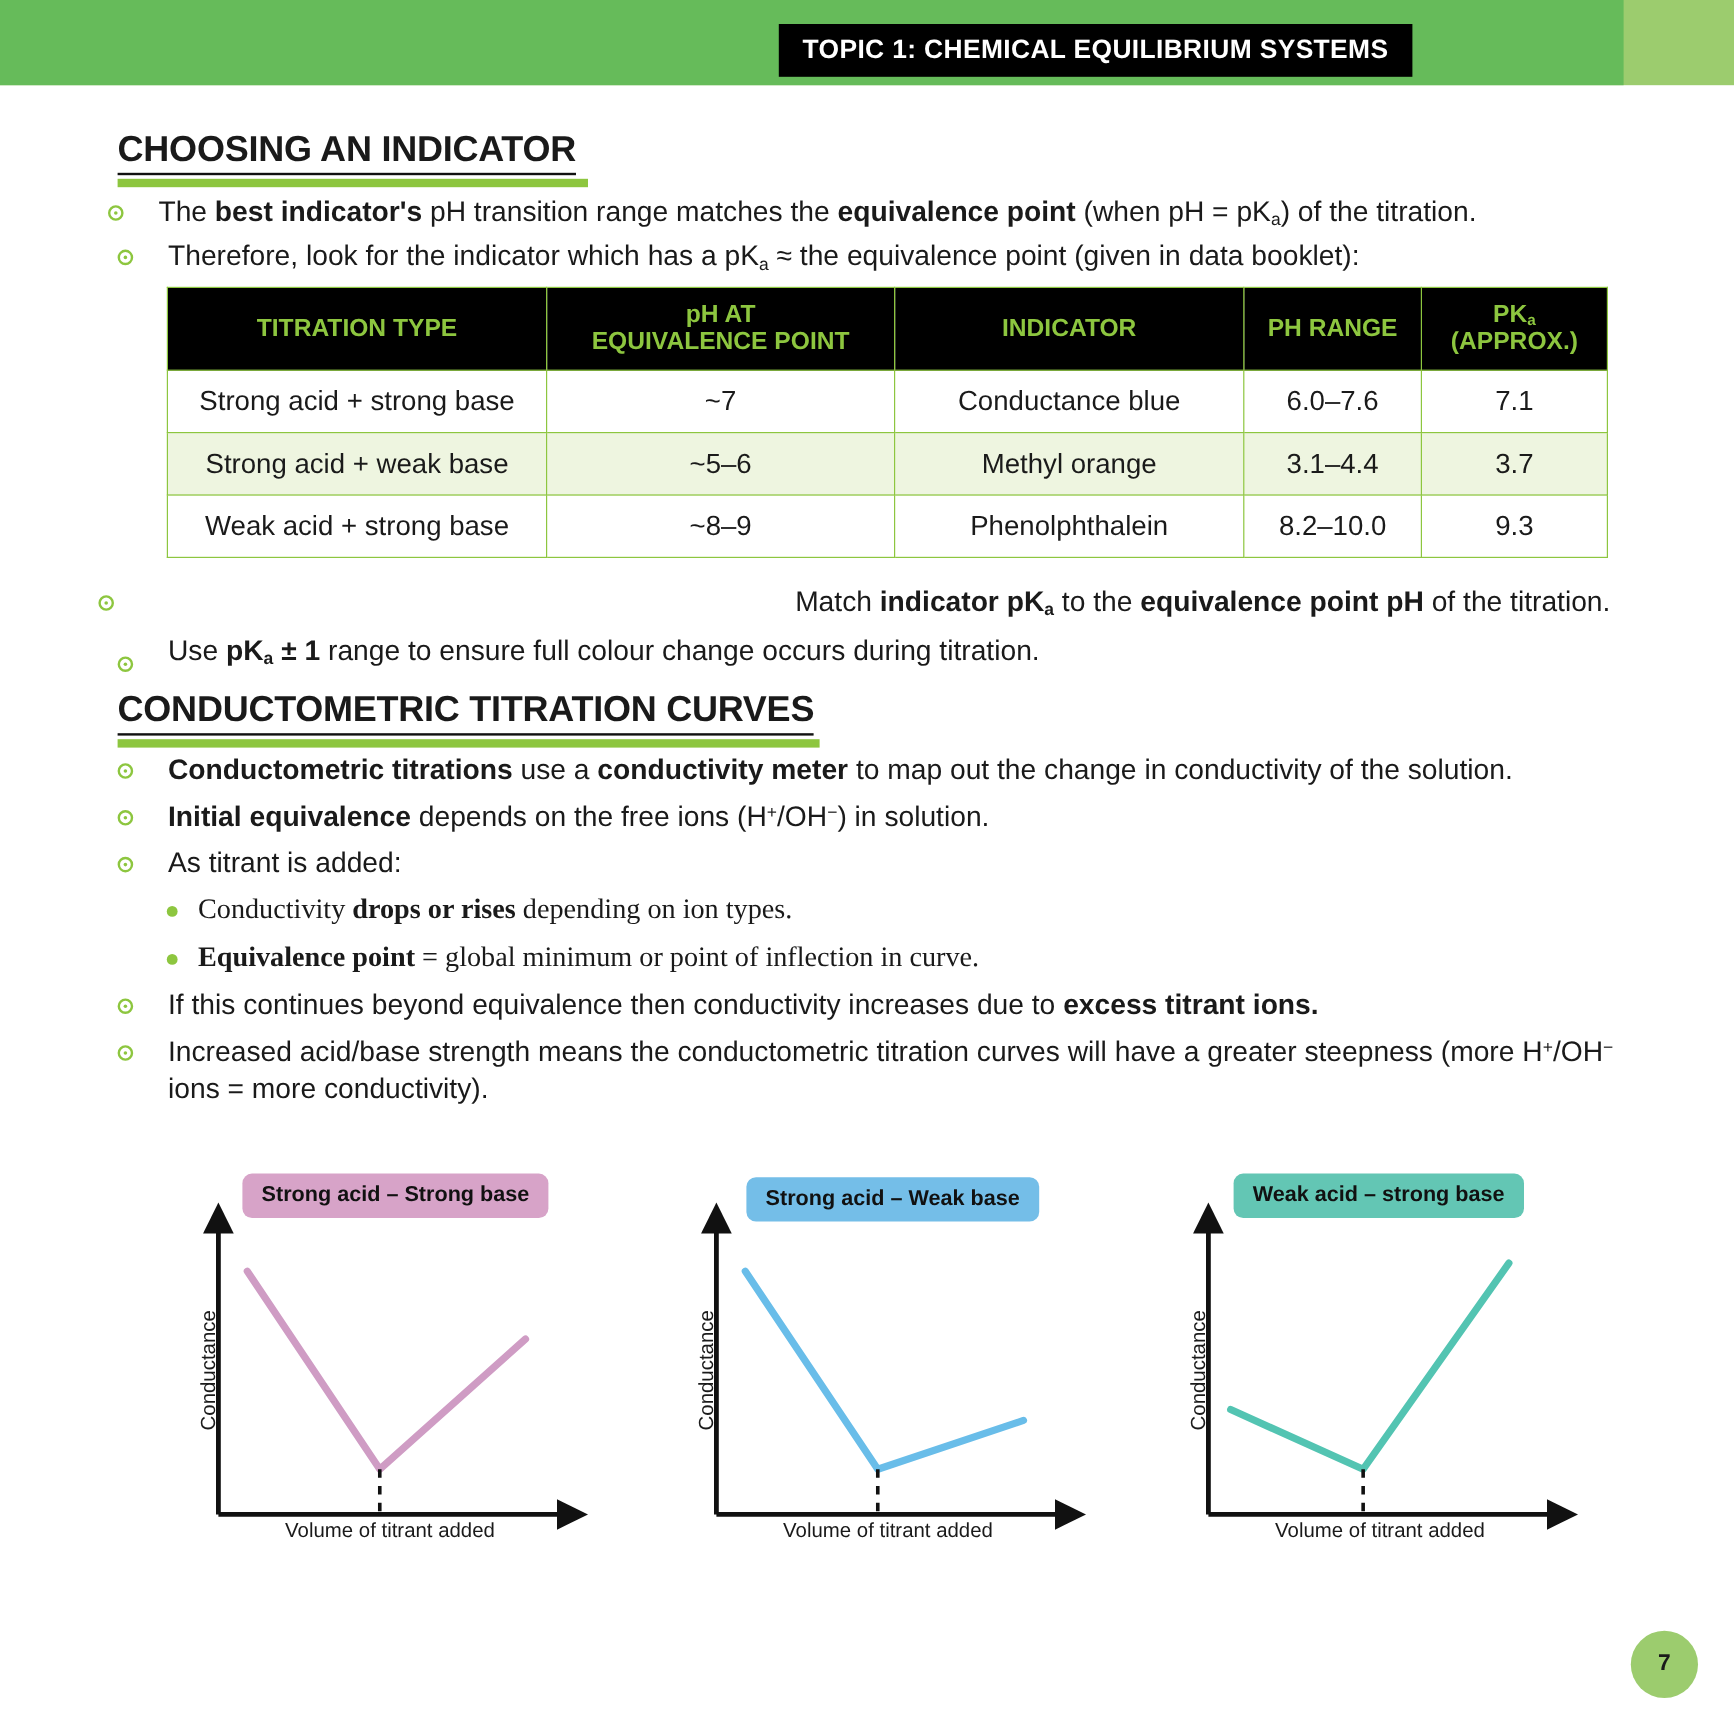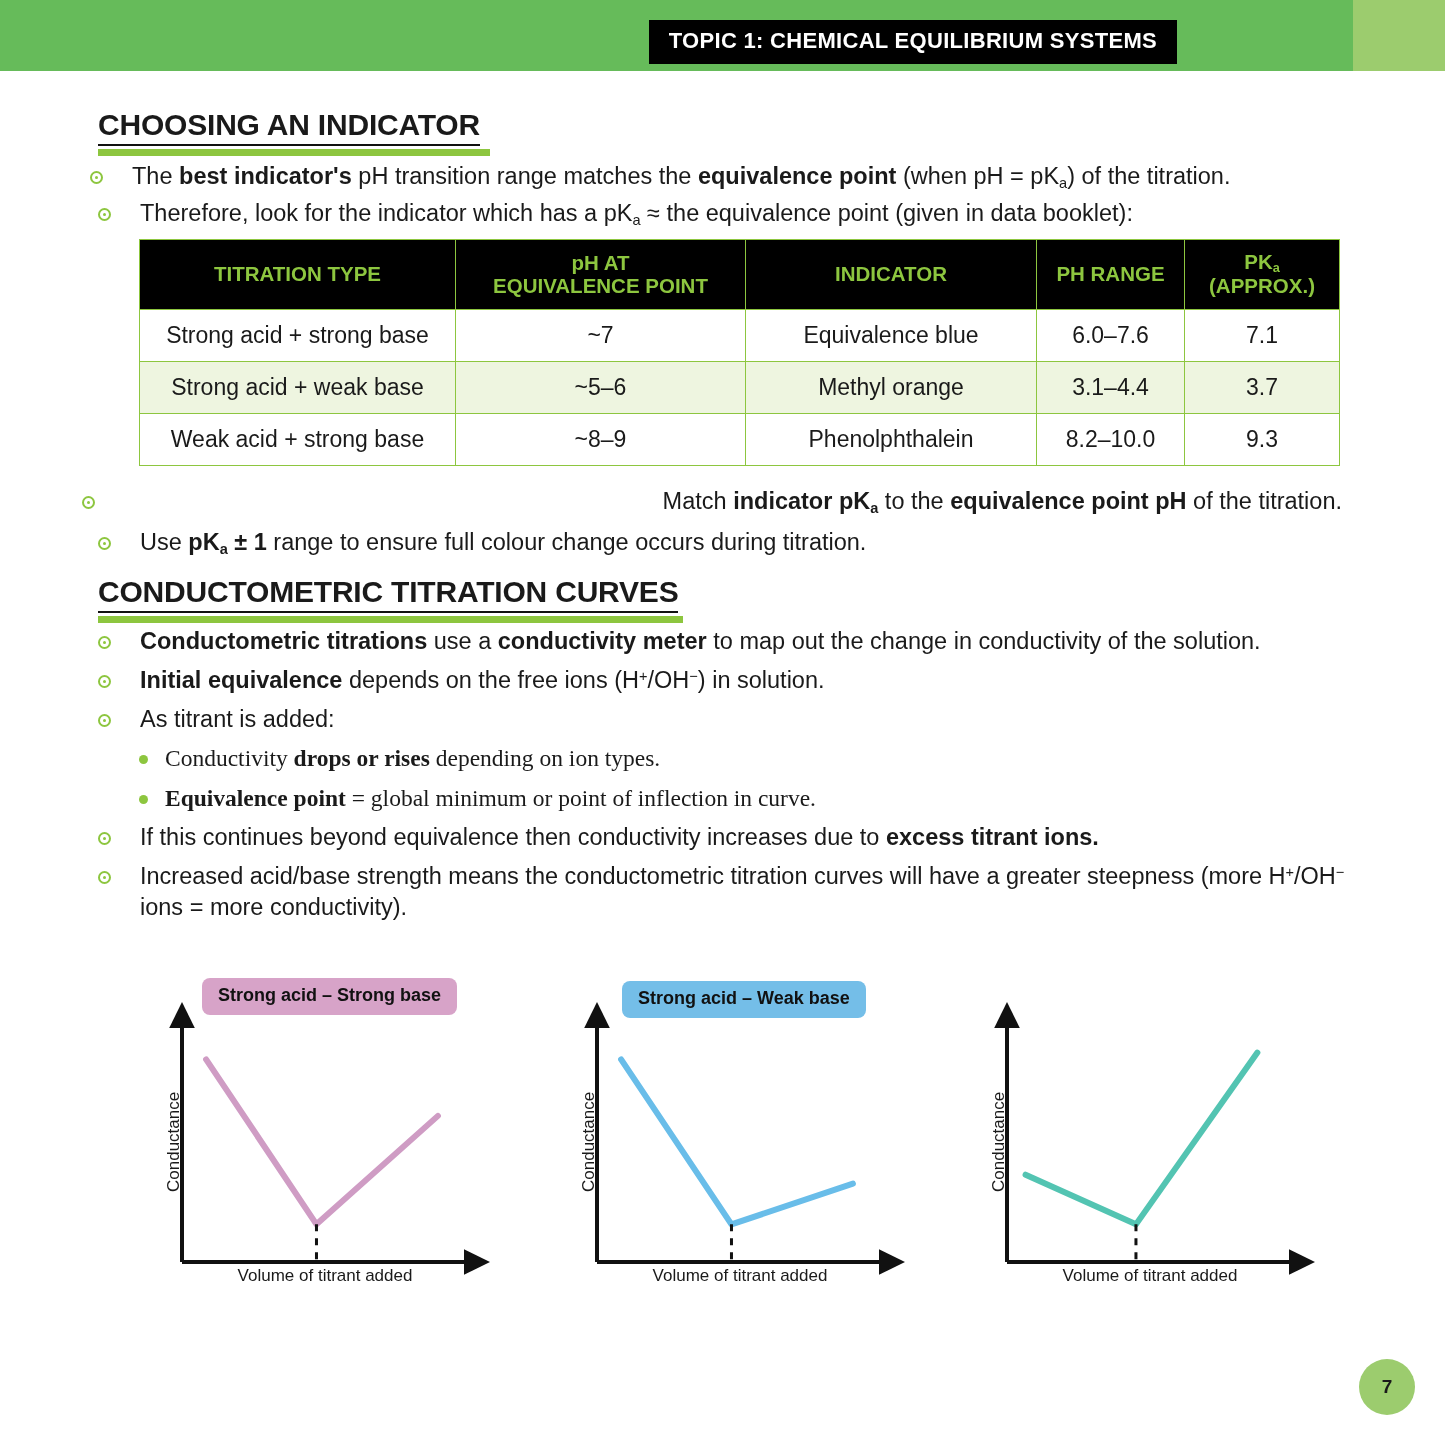--- a/index.html
+++ b/index.html
@@ -139,21 +139,21 @@
         <th>pH AT<br>EQUIVALENCE POINT</th>
         <th>INDICATOR</th>
         <th>PH RANGE</th>
         <th>PK<sub>a</sub><br>(APPROX.)</th>
       </tr>
     </thead>
     <tbody>
       <tr>
         <td>Strong acid + strong base</td>
         <td>~7</td>
-        <td>Equivalence blue</td>
+        <td>Conductance blue</td>
         <td>6.0–7.6</td>
         <td>7.1</td>
       </tr>
       <tr class="alt">
         <td>Strong acid + weak base</td>
         <td>~5–6</td>
         <td>Methyl orange</td>
         <td>3.1–4.4</td>
         <td>3.7</td>
       </tr>
@@ -164,21 +164,21 @@
         <td>8.2–10.0</td>
         <td>9.3</td>
       </tr>
     </tbody>
   </table>
 
   <div class="bullet-row" style="left:82px; top:486px; width:1260px;justify-content:space-between;">
     <div class="bullet-mark"></div>
     <div class="bullet-text">Match <b>indicator pK<sub>a</sub></b> to the <b>equivalence point pH</b> of the titration.</div>
   </div>
-  <div class="bullet-row" style="left:98px; top:527px; width:1260px;">
+  <div class="bullet-row" style="left:98px; top:527px; width:1260px;align-items:flex-end;">
     <div class="bullet-mark"></div>
     <div class="bullet-text">Use <b>pK<sub>a</sub> ± 1</b> range to ensure full colour change occurs during titration.</div>
   </div>
 
   <div class="h1-wrap" style="left:98px; top:575px;">
     <div class="h1-text">CONDUCTOMETRIC TITRATION CURVES</div>
     <div class="h1-bar" style="width:585px;"></div>
   </div>
 
   <div class="bullet-row" style="left:98px; top:626px; width:1270px;">
@@ -240,20 +240,21 @@
       <line x1="32" y1="292" x2="318" y2="292" stroke="#111" stroke-width="4" marker-end="url(#ah2)"></line>
       <line x1="32" y1="292" x2="32" y2="54" stroke="#111" stroke-width="4" marker-end="url(#ah2)"></line>
       <polyline id="ln1" fill="none" stroke="#69bde9" stroke-width="6" stroke-linecap="round" stroke-linejoin="round" points="56.08,89.38 166.48,254.35999999999999 287.92,213.68"></polyline>
       <line id="eq1" stroke="#111" stroke-width="3" stroke-dasharray="7,7" x1="166.48" x2="166.48" y1="254.35999999999999" y2="290"></line>
     </svg>
     <div class="axis-ylabel" style="left:14px; top:222px;">Conductance</div>
     <div class="axis-xlabel" style="left:40px; top:296px; width:270px;">Volume of titrant added</div>
   </div>
 
   <div class="chart" style="left:975px; top:970px; width:340px; height:320px;">
+    <div class="chart-badge" id="badge2" style="left: 53px; top: 8px; background: rgb(99, 198, 180);">Weak acid – strong base</div>
     <svg width="340" height="320" viewBox="0 0 340 320">
       <defs>
         <marker id="ah3" markerWidth="7" markerHeight="7" refX="1" refY="3.2" orient="auto">
           <path d="M0,0 L6.5,3.2 L0,6.4 z" fill="#111"></path>
         </marker>
       </defs>
       <line x1="32" y1="292" x2="318" y2="292" stroke="#111" stroke-width="4" marker-end="url(#ah3)"></line>
       <line x1="32" y1="292" x2="32" y2="54" stroke="#111" stroke-width="4" marker-end="url(#ah3)"></line>
       <polyline id="ln2" fill="none" stroke="#53c4b2" stroke-width="6" stroke-linecap="round" stroke-linejoin="round" points="50.56,204.64 160.96,254.35999999999999 282.4,82.6"></polyline>
       <line id="eq2" stroke="#111" stroke-width="3" stroke-dasharray="7,7" x1="160.96" x2="160.96" y1="254.35999999999999" y2="290"></line>

